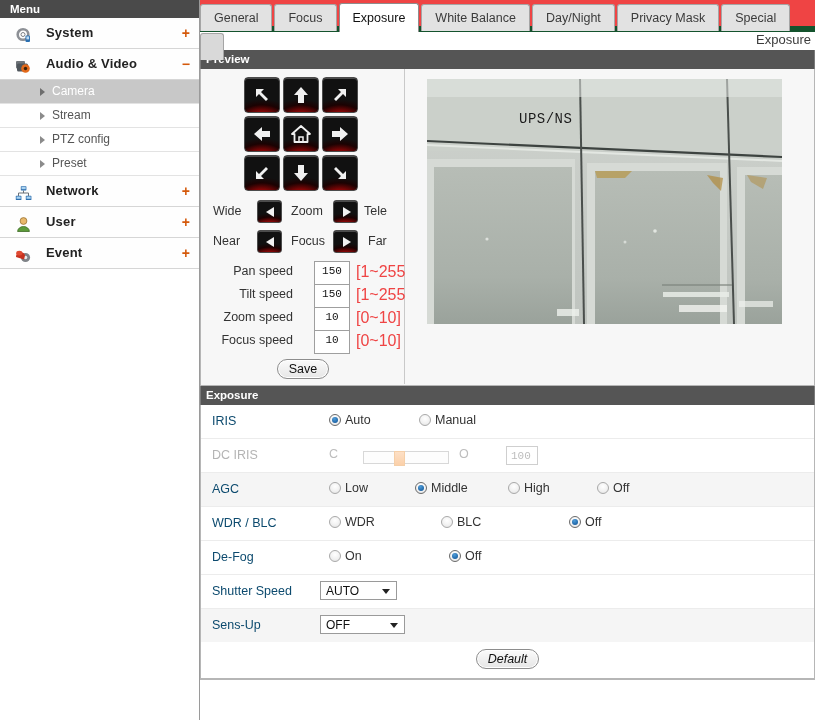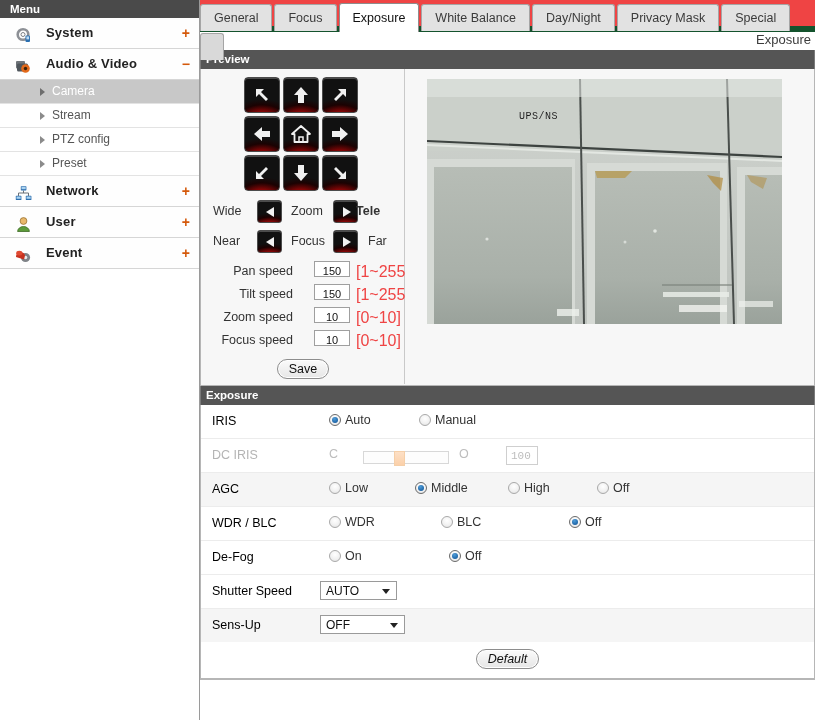--- a/index.html
+++ b/index.html
@@ -200,24 +200,24 @@
     box-sizing: border-box;
   }
   .sbtn .tri { position: absolute; left: 8px; top: 6px; width:0;height:0; }
   .tri-l { border-right: 8px solid #f2f2f2; border-top: 5px solid transparent; border-bottom: 5px solid transparent; }
   .tri-r { border-left: 8px solid #f2f2f2; border-top: 5px solid transparent; border-bottom: 5px solid transparent; left: 9px !important; }
 
   .sp-row { position: absolute; left: 0; width: 204px; height: 24px; }
   .sp-lbl { position: absolute; right: 112px; top: 3px; font-size: 12.5px; color: #333; white-space: nowrap; }
   .sp-in {
     position: absolute; left: 113px; top: 0;
-    width: 36px; height: 16px;
+    width: 36px; height: 24px;
     border: 1px solid #9f9f9f;
     background: #fff;
-    font-family: Liberation Sans, sans-serif;
+    font-family: Liberation Mono, monospace;
     font-size: 11px;
     text-align: center;
     line-height: 18px;
     color: #111;
     box-sizing: border-box;
   }
   .sp-rng { position: absolute; left: 155px; top: 2px; font-size: 16px; color: #ef4444; }
 
   .btn3d {
     display: inline-block;
@@ -238,42 +238,42 @@
   }
   #video {
     position: absolute; left: 22px; top: 10px;
     width: 355px; height: 245px;
     overflow: hidden;
     background: #b9bdb8;
   }
   .osd {
     position: absolute; left: 92px; top: 32px;
     font-family: "Liberation Mono", monospace;
-    font-size: 10px;
+    font-size: 14px;
     color: #1a1a1a;
     letter-spacing: .5px;
     text-shadow: 0 0 1px rgba(255,255,255,.4);
   }
 
   
   #exp-body {
     border: 1px solid #b6b6b6;
     border-top: none;
     box-sizing: border-box;
     background: #fff;
   }
   .row {
     position: relative;
     height: 33px;
     border-bottom: 1px solid #ececec;
   }
   .row.alt { background: #f5f5f5; }
   .row .rlbl {
     position: absolute; left: 11px; top: 9px;
-    font-size: 12.5px; color: #000000;
+    font-size: 12.5px; color: #0c4a6e;
   }
   .row.disabled .rlbl { color: #b4b4b4; }
   .opt {
     position: absolute; top: 8px;
     font-size: 12.5px; color: #333;
     white-space: nowrap;
   }
   .radio {
     display: inline-block;
     width: 12px; height: 12px;
@@ -523,21 +523,21 @@
 
         <div class="zfrow" style="top:130px;">
           <span class="side" style="left:4px;">Wide</span>
           <div class="sbtn" style="left:48px;top:1px;">
               <span class="tri tri-l"></span>
             </div>
           <span class="side" style="left:82px;">Zoom</span>
           <div class="sbtn" style="left:124px;top:1px;">
               <span class="tri tri-r"></span>
             </div>
-          <span class="side" style="left:147px;font-weight:bold;">Tele</span>
+          <span class="side" style="left:155px;">Tele</span>
         </div>
 
         <div class="zfrow" style="top:160px;">
           <span class="side" style="left:4px;">Near</span>
           <div class="sbtn" style="left:48px;top:1px;">
               <span class="tri tri-l"></span>
             </div>
           <span class="side" style="left:82px;">Focus</span>
           <div class="sbtn" style="left:124px;top:1px;">
               <span class="tri tri-r"></span>

